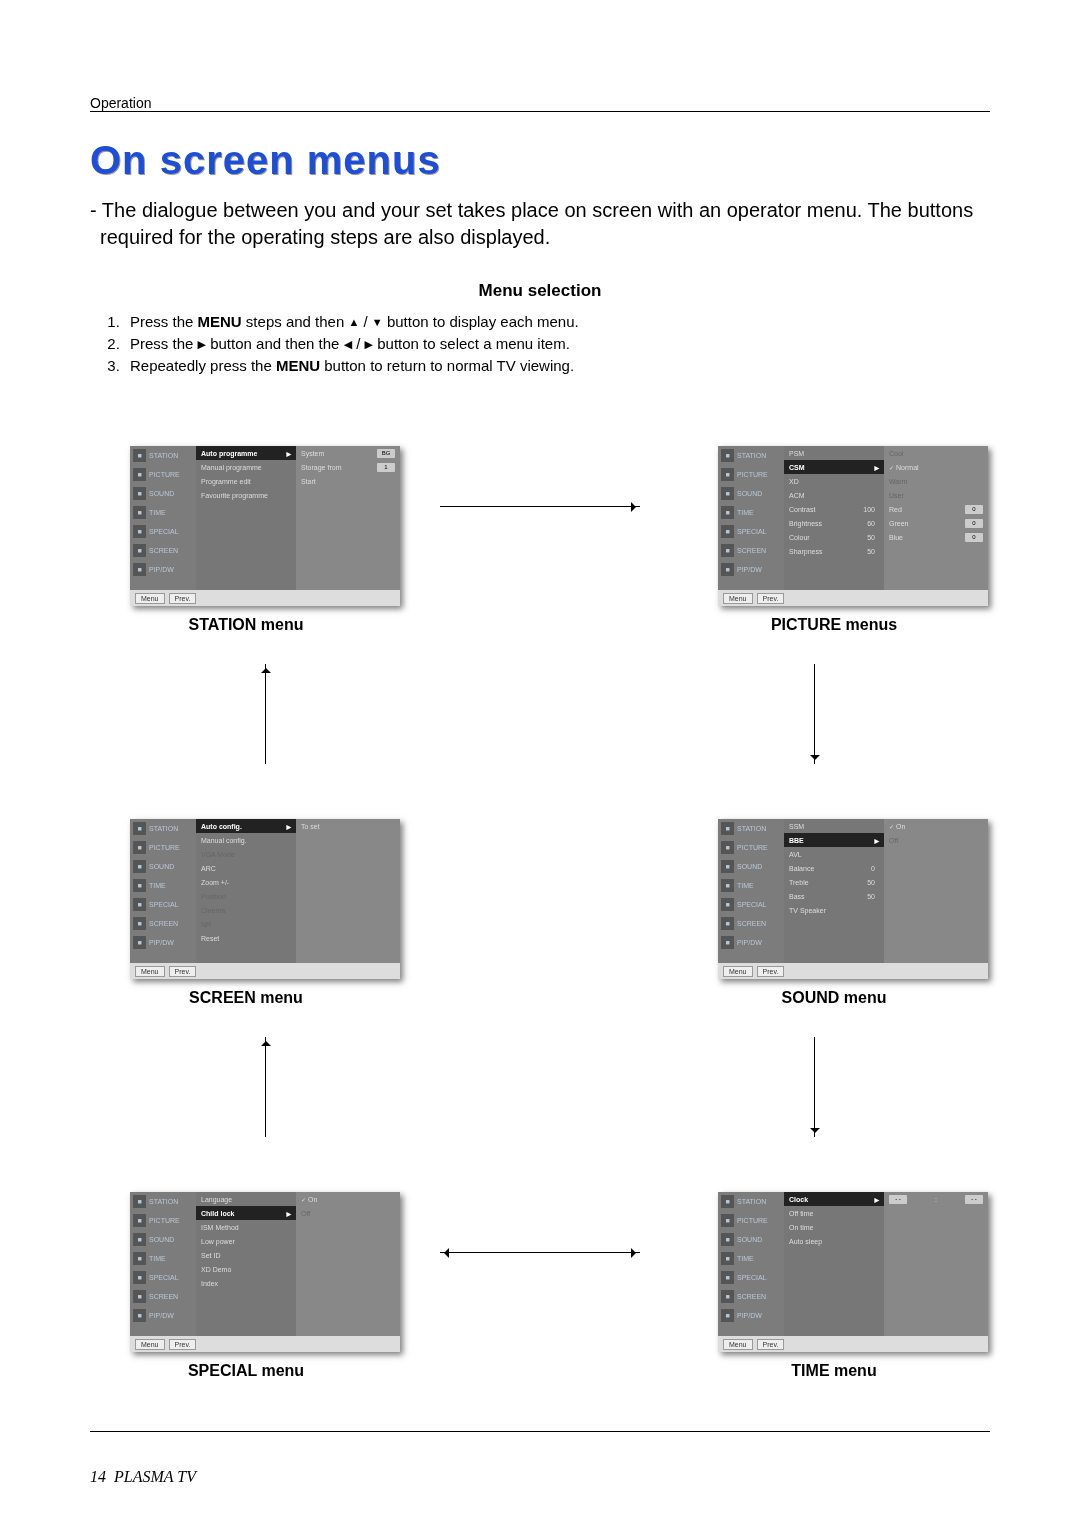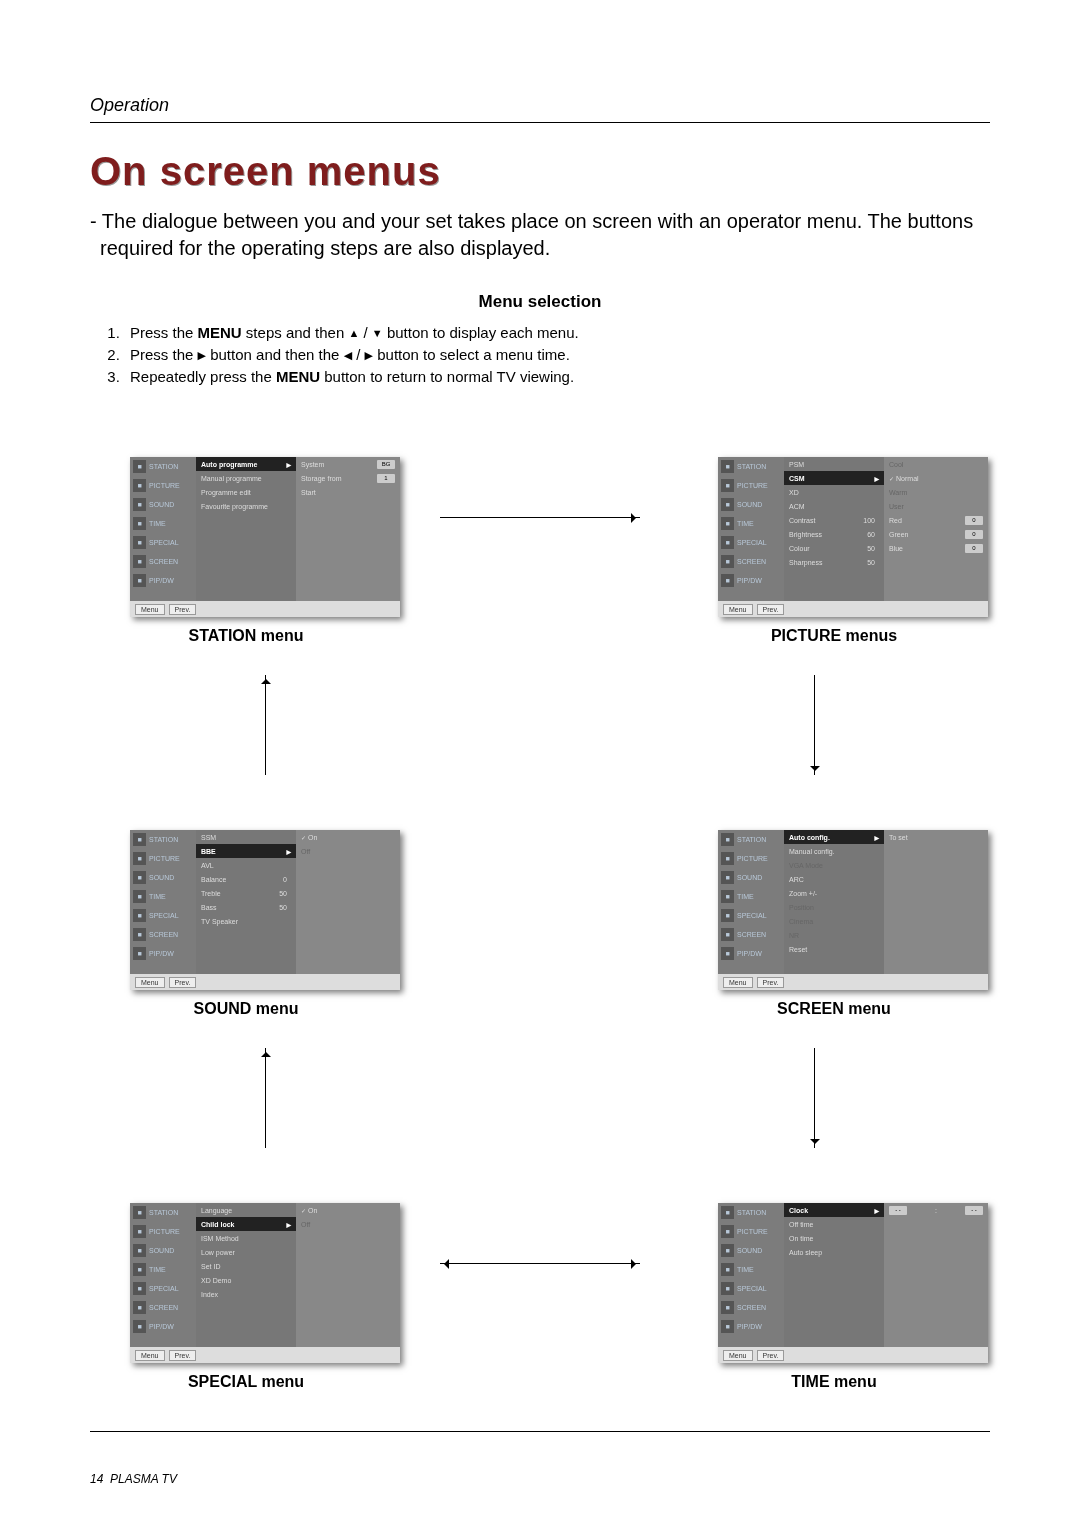--- a/index.html
+++ b/index.html
@@ -6,35 +6,33 @@
   body {
     width: 1080px;
     height: 1528px;
     background: #fff;
     font-family: Arial, Helvetica, sans-serif;
     color: #000;
     position: relative;
     padding: 95px 90px 60px 90px;
   }
   .section-header {
-    font-style: italic;
-    font-size: 18px;
-    margin-bottom: 6px;
+    font-size: 14px;
   }
   .hr-top, .hr-bottom {
     border: none;
     border-top: 1px solid #000;
     margin-bottom: 26px;
   }
   .hr-bottom { position: absolute; left: 90px; right: 90px; bottom: 70px; }
   h1.title {
     font-size: 40px;
     font-weight: bold;
     letter-spacing: 1px;
-    color: #7f1d1d;
+    color: #1d4ed8;
     text-shadow: 1px 1px 0 #999;
     margin-bottom: 14px;
   }
   .intro {
     font-size: 20px;
     line-height: 1.35;
     margin-bottom: 30px;
     padding-left: 10px;
     text-indent: -10px;
   }
@@ -181,21 +179,22 @@
   .arrow-v.down::after {
     content:"";position:absolute;bottom:-1px;left:-4px;
     border:5px solid transparent;border-top-color:#000;
   }
   .vspace { height: 85px; position: relative; }
   .page-footer {
     position: absolute;
     left: 90px;
     bottom: 42px;
     font-style: italic;
-    font-size: 12px;
+    font-size: 16px;
+    font-family: Liberation Serif, serif;
   }
   .tri-sym { font-size: 11px; vertical-align: middle; }
 </style>
 </head>
 <body>
 
 <div class="section-header">Operation</div>
 <hr class="hr-top">
 
 <h1 class="title">On screen menus</h1>
@@ -203,21 +202,21 @@
 <p class="intro">
   <span>- </span><span>The dialogue between you and your set takes place on screen with an operator menu. The buttons required for the operating steps are also displayed.</span>
 </p>
 
 <h3 class="subhead">Menu selection</h3>
 <ol class="steps">
   <li>
     <span>Press the </span><span class="bold">MENU</span><span> steps and then </span><span class="tri-sym">▲</span><span> / </span><span class="tri-sym">▼</span><span> button to display each menu.</span>
   </li>
   <li>
-    <span>Press the </span><span class="tri-sym">▶</span><span> button and then the </span><span class="tri-sym">◀</span><span> / </span><span class="tri-sym">▶</span><span> button to select a menu time.</span>
+    <span>Press the </span><span class="tri-sym">▶</span><span> button and then the </span><span class="tri-sym">◀</span><span> / </span><span class="tri-sym">▶</span><span> button to select a menu item.</span>
   </li>
   <li>
     <span>Repeatedly press the </span><span class="bold">MENU</span><span> button to return to normal TV viewing.</span>
   </li>
 </ol>
 
 <div class="grid">
 
   <div class="row">
     <div class="menu-block">
@@ -430,62 +429,62 @@
                 <span class="icon-box">■</span>
                 <span>SCREEN</span>
               </div>
               <div class="item">
                 <span class="icon-box">■</span>
                 <span>PIP/DW</span>
               </div>
             </div>
           <div class="osd-main">
             <div class="osd-col1">
-                <div class="osd-row">
-                  <span>SSM</span>
-                </div>
                 <div class="osd-row hl">
-                  <span>BBE</span>
+                  <span>Auto config.</span>
                   <span class="tri"></span>
                 </div>
                 <div class="osd-row">
-                  <span>AVL</span>
-                </div>
-                <div class="osd-row">
-                  <span>Balance</span>
-                  <span class="val">0</span>
-                </div>
-                <div class="osd-row">
-                  <span>Treble</span>
-                  <span class="val">50</span>
-                </div>
-                <div class="osd-row">
-                  <span>Bass</span>
-                  <span class="val">50</span>
-                </div>
-                <div class="osd-row">
-                  <span>TV Speaker</span>
+                  <span>Manual config.</span>
+                </div>
+                <div class="osd-row dim">
+                  <span>VGA Mode</span>
+                </div>
+                <div class="osd-row">
+                  <span>ARC</span>
+                </div>
+                <div class="osd-row">
+                  <span>Zoom +/-</span>
+                </div>
+                <div class="osd-row dim">
+                  <span>Position</span>
+                </div>
+                <div class="osd-row dim">
+                  <span>Cinema</span>
+                </div>
+                <div class="osd-row dim">
+                  <span>NR</span>
+                </div>
+                <div class="osd-row">
+                  <span>Reset</span>
                 </div>
               </div>
             <div class="osd-col2">
                 <div class="osd-row">
-                  <span class="chk">On</span>
-                </div>
-                <div class="osd-row dim">
-                  <span>Off</span>
+                  <span>To set</span>
                 </div>
               </div>
           </div>
         </div>
         <div class="osd-footer">
           <span class="btn">Menu</span>
           <span class="btn">Prev.</span>
         </div>
       </div>
-      <div class="menu-caption">SOUND menu</div>
+      <div class="menu-caption">SCREEN menu</div>
     </div>
 
     <div class="menu-block">
       <div class="osd">
         <div class="osd-body">
           <div class="osd-sidebar">
               <div class="item">
                 <span class="icon-box">■</span>
                 <span>STATION</span>
               </div>
@@ -509,62 +508,62 @@
                 <span class="icon-box">■</span>
                 <span>SCREEN</span>
               </div>
               <div class="item">
                 <span class="icon-box">■</span>
                 <span>PIP/DW</span>
               </div>
             </div>
           <div class="osd-main">
             <div class="osd-col1">
+                <div class="osd-row">
+                  <span>SSM</span>
+                </div>
                 <div class="osd-row hl">
-                  <span>Auto config.</span>
+                  <span>BBE</span>
                   <span class="tri"></span>
                 </div>
                 <div class="osd-row">
-                  <span>Manual config.</span>
-                </div>
-                <div class="osd-row dim">
-                  <span>VGA Mode</span>
-                </div>
-                <div class="osd-row">
-                  <span>ARC</span>
-                </div>
-                <div class="osd-row">
-                  <span>Zoom +/-</span>
-                </div>
-                <div class="osd-row dim">
-                  <span>Position</span>
-                </div>
-                <div class="osd-row dim">
-                  <span>Cinema</span>
-                </div>
-                <div class="osd-row dim">
-                  <span>NR</span>
-                </div>
-                <div class="osd-row">
-                  <span>Reset</span>
+                  <span>AVL</span>
+                </div>
+                <div class="osd-row">
+                  <span>Balance</span>
+                  <span class="val">0</span>
+                </div>
+                <div class="osd-row">
+                  <span>Treble</span>
+                  <span class="val">50</span>
+                </div>
+                <div class="osd-row">
+                  <span>Bass</span>
+                  <span class="val">50</span>
+                </div>
+                <div class="osd-row">
+                  <span>TV Speaker</span>
                 </div>
               </div>
             <div class="osd-col2">
                 <div class="osd-row">
-                  <span>To set</span>
+                  <span class="chk">On</span>
+                </div>
+                <div class="osd-row dim">
+                  <span>Off</span>
                 </div>
               </div>
           </div>
         </div>
         <div class="osd-footer">
           <span class="btn">Menu</span>
           <span class="btn">Prev.</span>
         </div>
       </div>
-      <div class="menu-caption">SCREEN menu</div>
+      <div class="menu-caption">SOUND menu</div>
     </div>
   </div>
 
   <div class="vspace">
     <div class="arrow arrow-v up" style="left:135px;top:-20px;height:100px"></div>
     <div class="arrow arrow-v down" style="right:135px;top:-20px;height:100px"></div>
   </div>
 
   <div class="row">
     <div class="menu-block">

